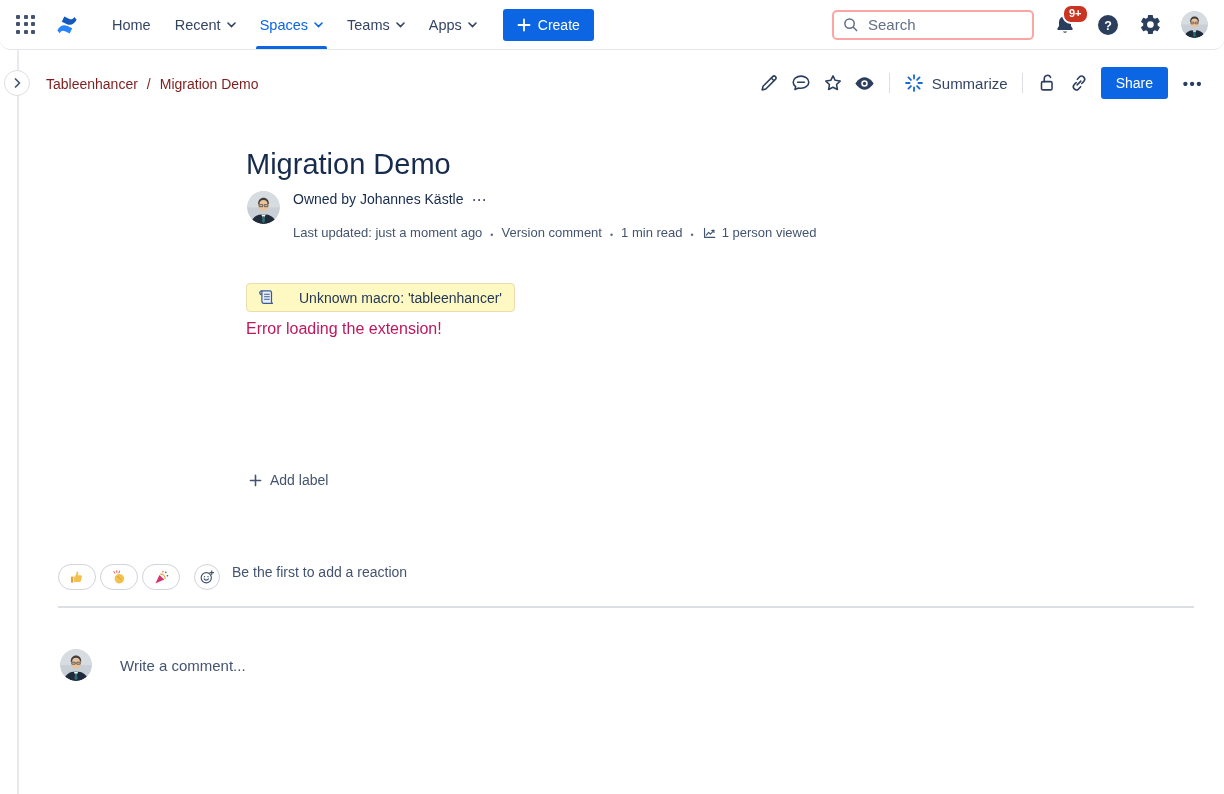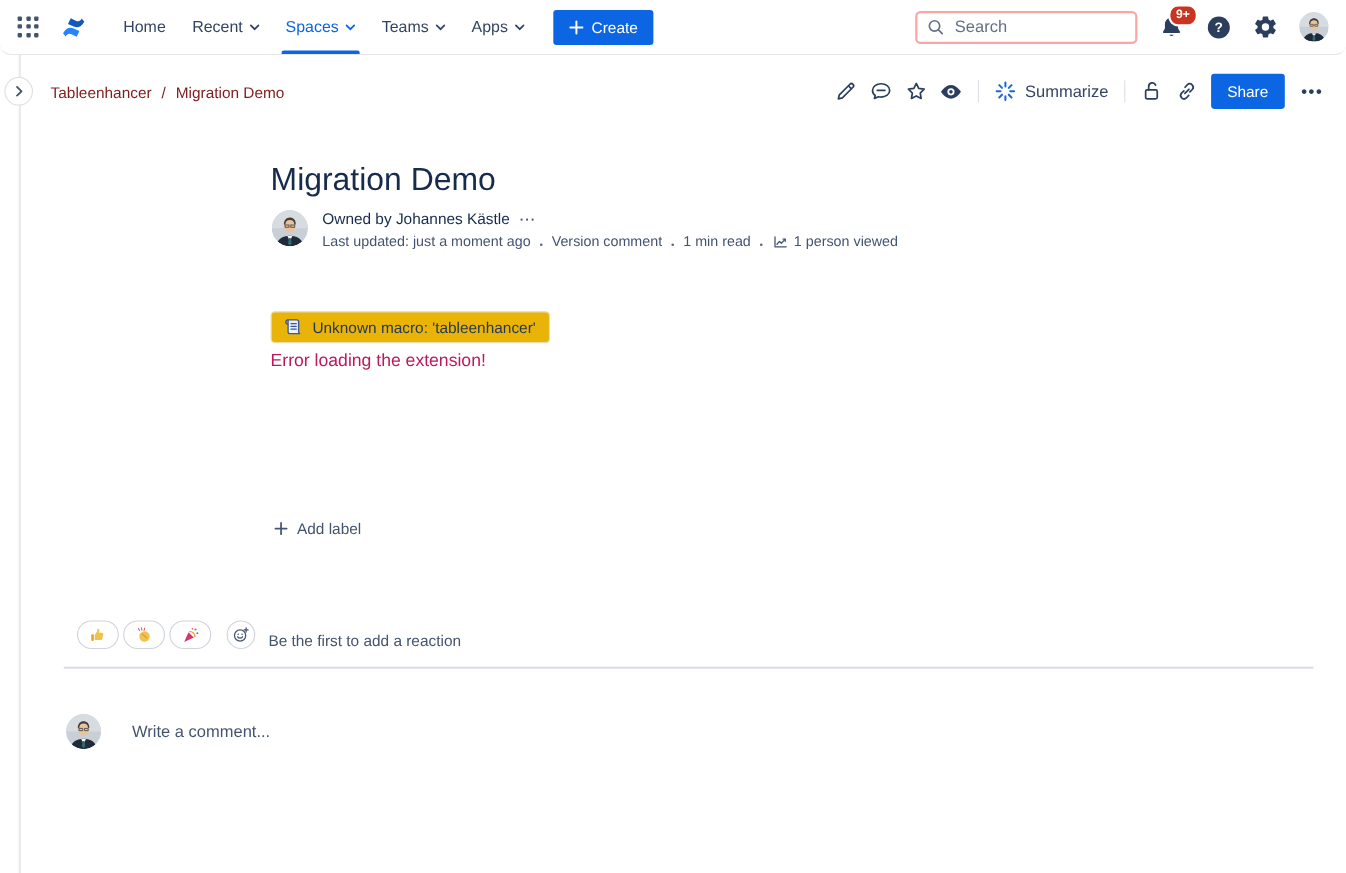--- a/index.html
+++ b/index.html
@@ -64,32 +64,32 @@
   .share-btn{
     height:32px;padding:0 15px;margin:0 8px 0 6px;background:#0C66E4;color:#fff;border:none;border-radius:3px;
     font-size:14px;font-weight:500;font-family:inherit;cursor:pointer;
   }
   .more-btn{font-size:15px;letter-spacing:1.5px;color:#2C3E5D;font-weight:700;width:34px;text-align:center;cursor:pointer;}
   
   .page-title{position:absolute;left:246px;top:129px;font-size:29px;font-weight:500;color:#172B4D;}
   .byline{position:absolute;left:247px;top:191px;display:flex;gap:13px;}
   .owner-line{display:flex;align-items:flex-end;gap:9px;font-size:14px;color:#172B4D;}
   .owner-more{font-size:12px;font-weight:700;letter-spacing:1px;color:#44546F;cursor:pointer;}
-  .meta-line{display:flex;align-items:flex-end;gap:8px;margin-top:5px;font-size:13px;color:#44546F;}
+  .meta-line{display:flex;align-items:flex-end;gap:8px;margin-top:18px;font-size:13px;color:#44546F;}
   .meta-line .dot{font-size:9px;color:#626F86;}
   .viewers{display:flex;align-items:center;gap:5px;cursor:pointer;}
   .macro-chip{
-    position:absolute;left:246px;top:283px;display:inline-flex;align-items:center;gap:9px;
-    background:#eab308;border:1px solid #E9DCAE;border-radius:4px;padding:4px 12px 4px 9px;
+    position:absolute;left:246px;top:283px;display:inline-flex;align-items:center;gap:24px;
+    background:#fef9c3;border:1px solid #E9DCAE;border-radius:4px;padding:4px 12px 4px 9px;
     font-size:14px;color:#253858;
   }
   .error-text{position:absolute;left:246px;top:320px;font-size:16px;color:#be185d;}
   .add-label{position:absolute;left:249px;top:472px;display:flex;align-items:center;gap:8px;font-size:14px;color:#44546F;cursor:pointer;}
   
-  .reactions{position:absolute;left:70px;top:564px;display:flex;align-items:flex-end;}
+  .reactions{position:absolute;left:58px;top:564px;display:flex;align-items:flex-start;}
   .reaction-pill{
     width:38px;height:26px;border:1px solid #D0D4DB;border-radius:13px;background:#fff;
     display:flex;align-items:center;justify-content:center;cursor:pointer;margin-right:4px;box-sizing:border-box;
   }
   .add-reaction{
     width:26px;height:26px;border:1px solid #D0D4DB;border-radius:50%;background:#fff;
     display:flex;align-items:center;justify-content:center;cursor:pointer;margin-left:10px;box-sizing:border-box;
   }
   .reaction-prompt{margin-left:12px;font-size:14px;color:#44546F;}
   .comments-divider{position:absolute;left:58px;right:30px;top:606px;height:2px;background:#DCDFE4;}

